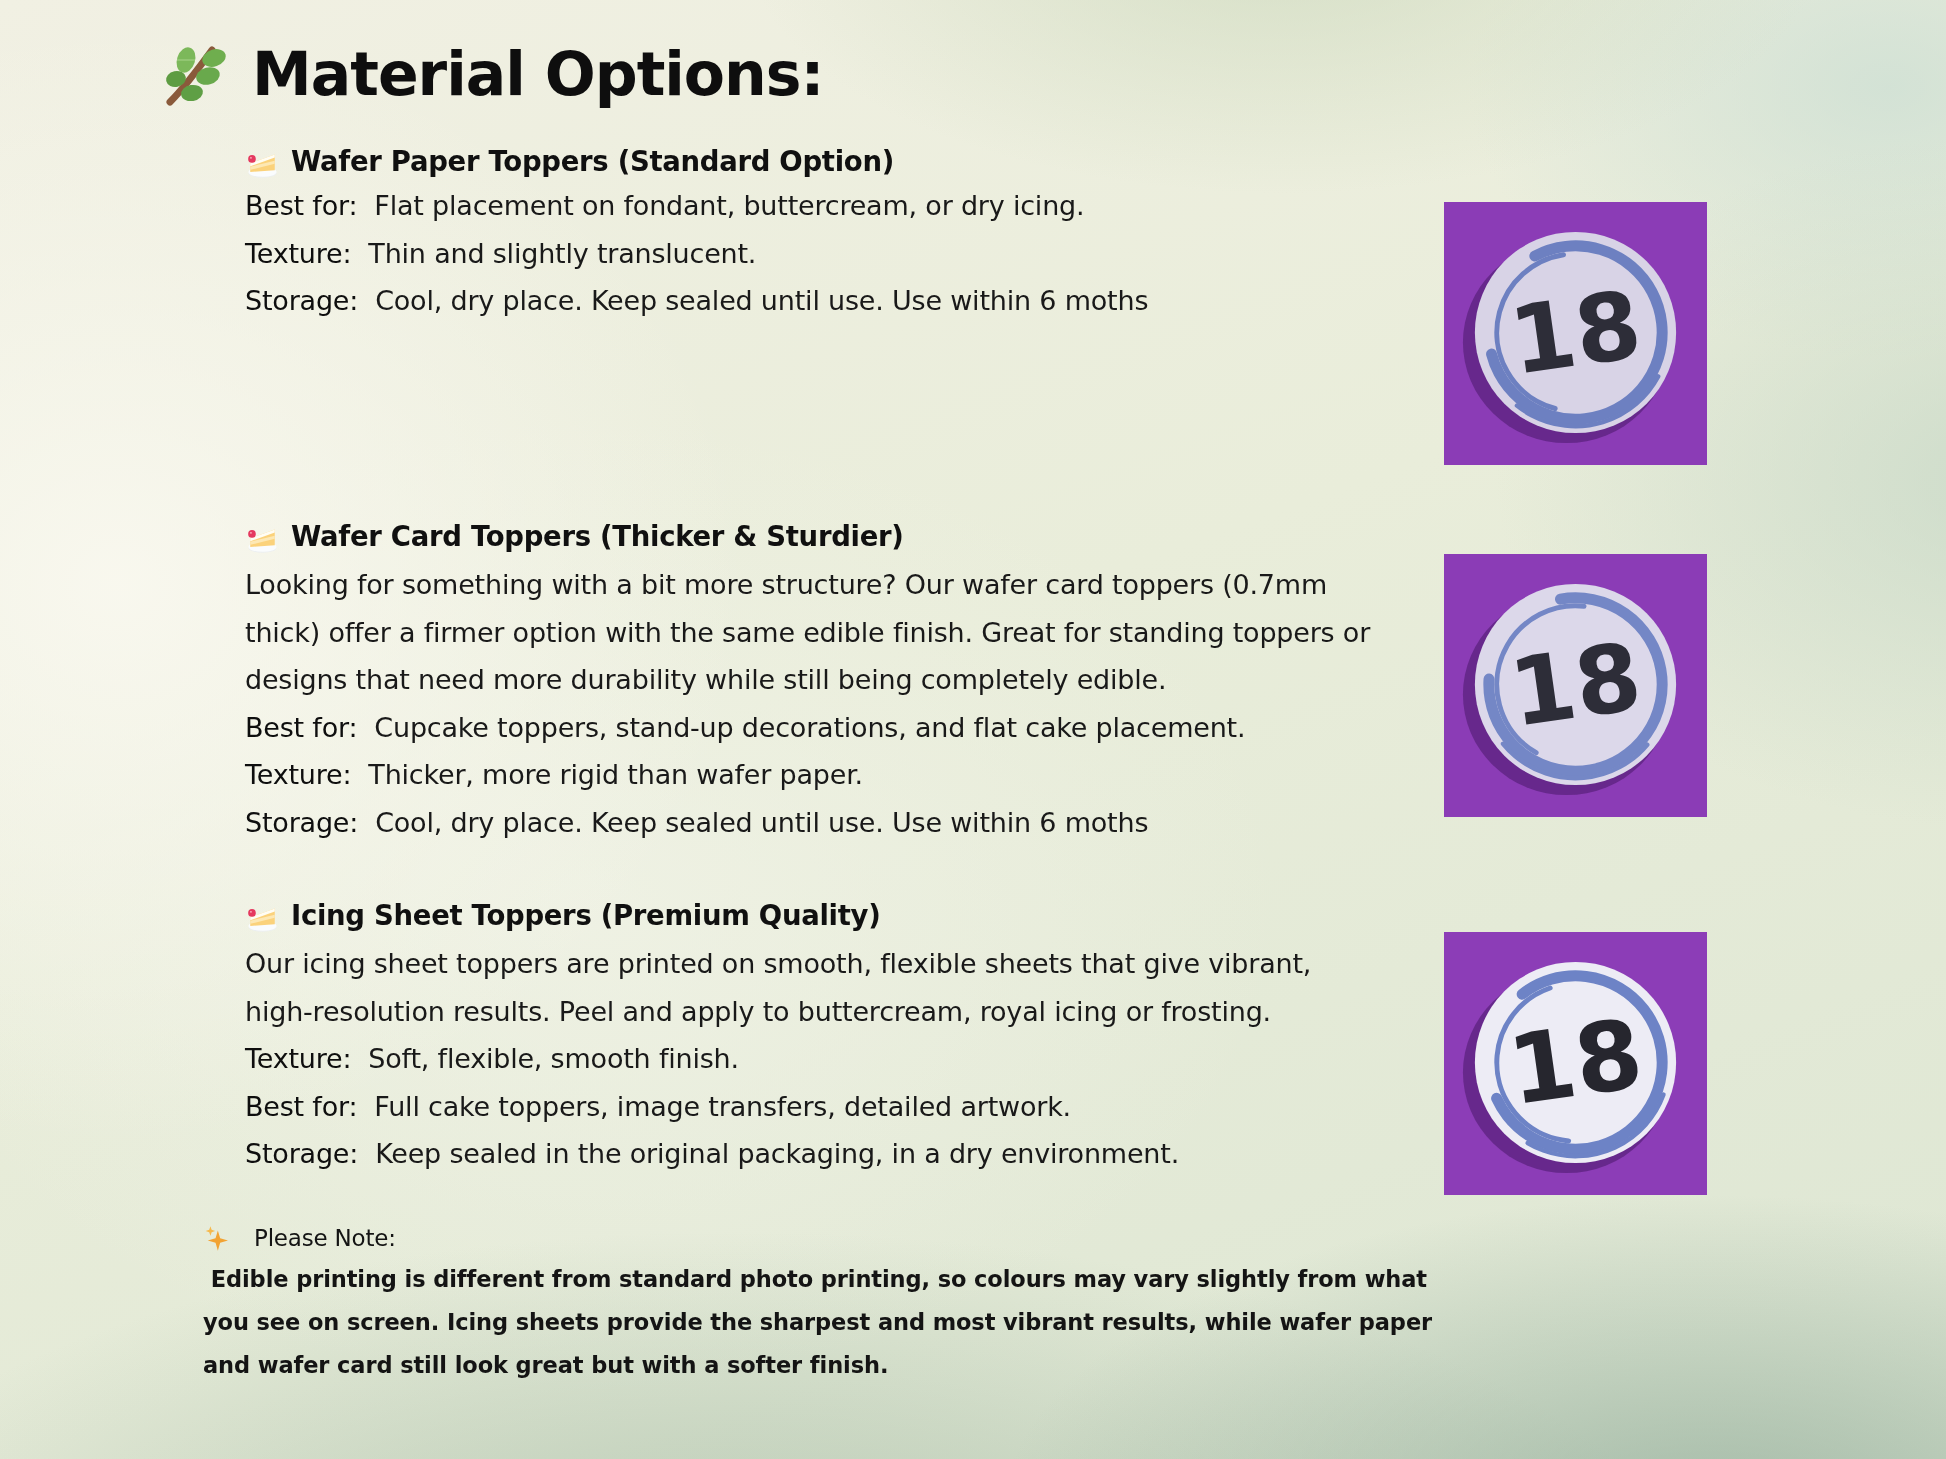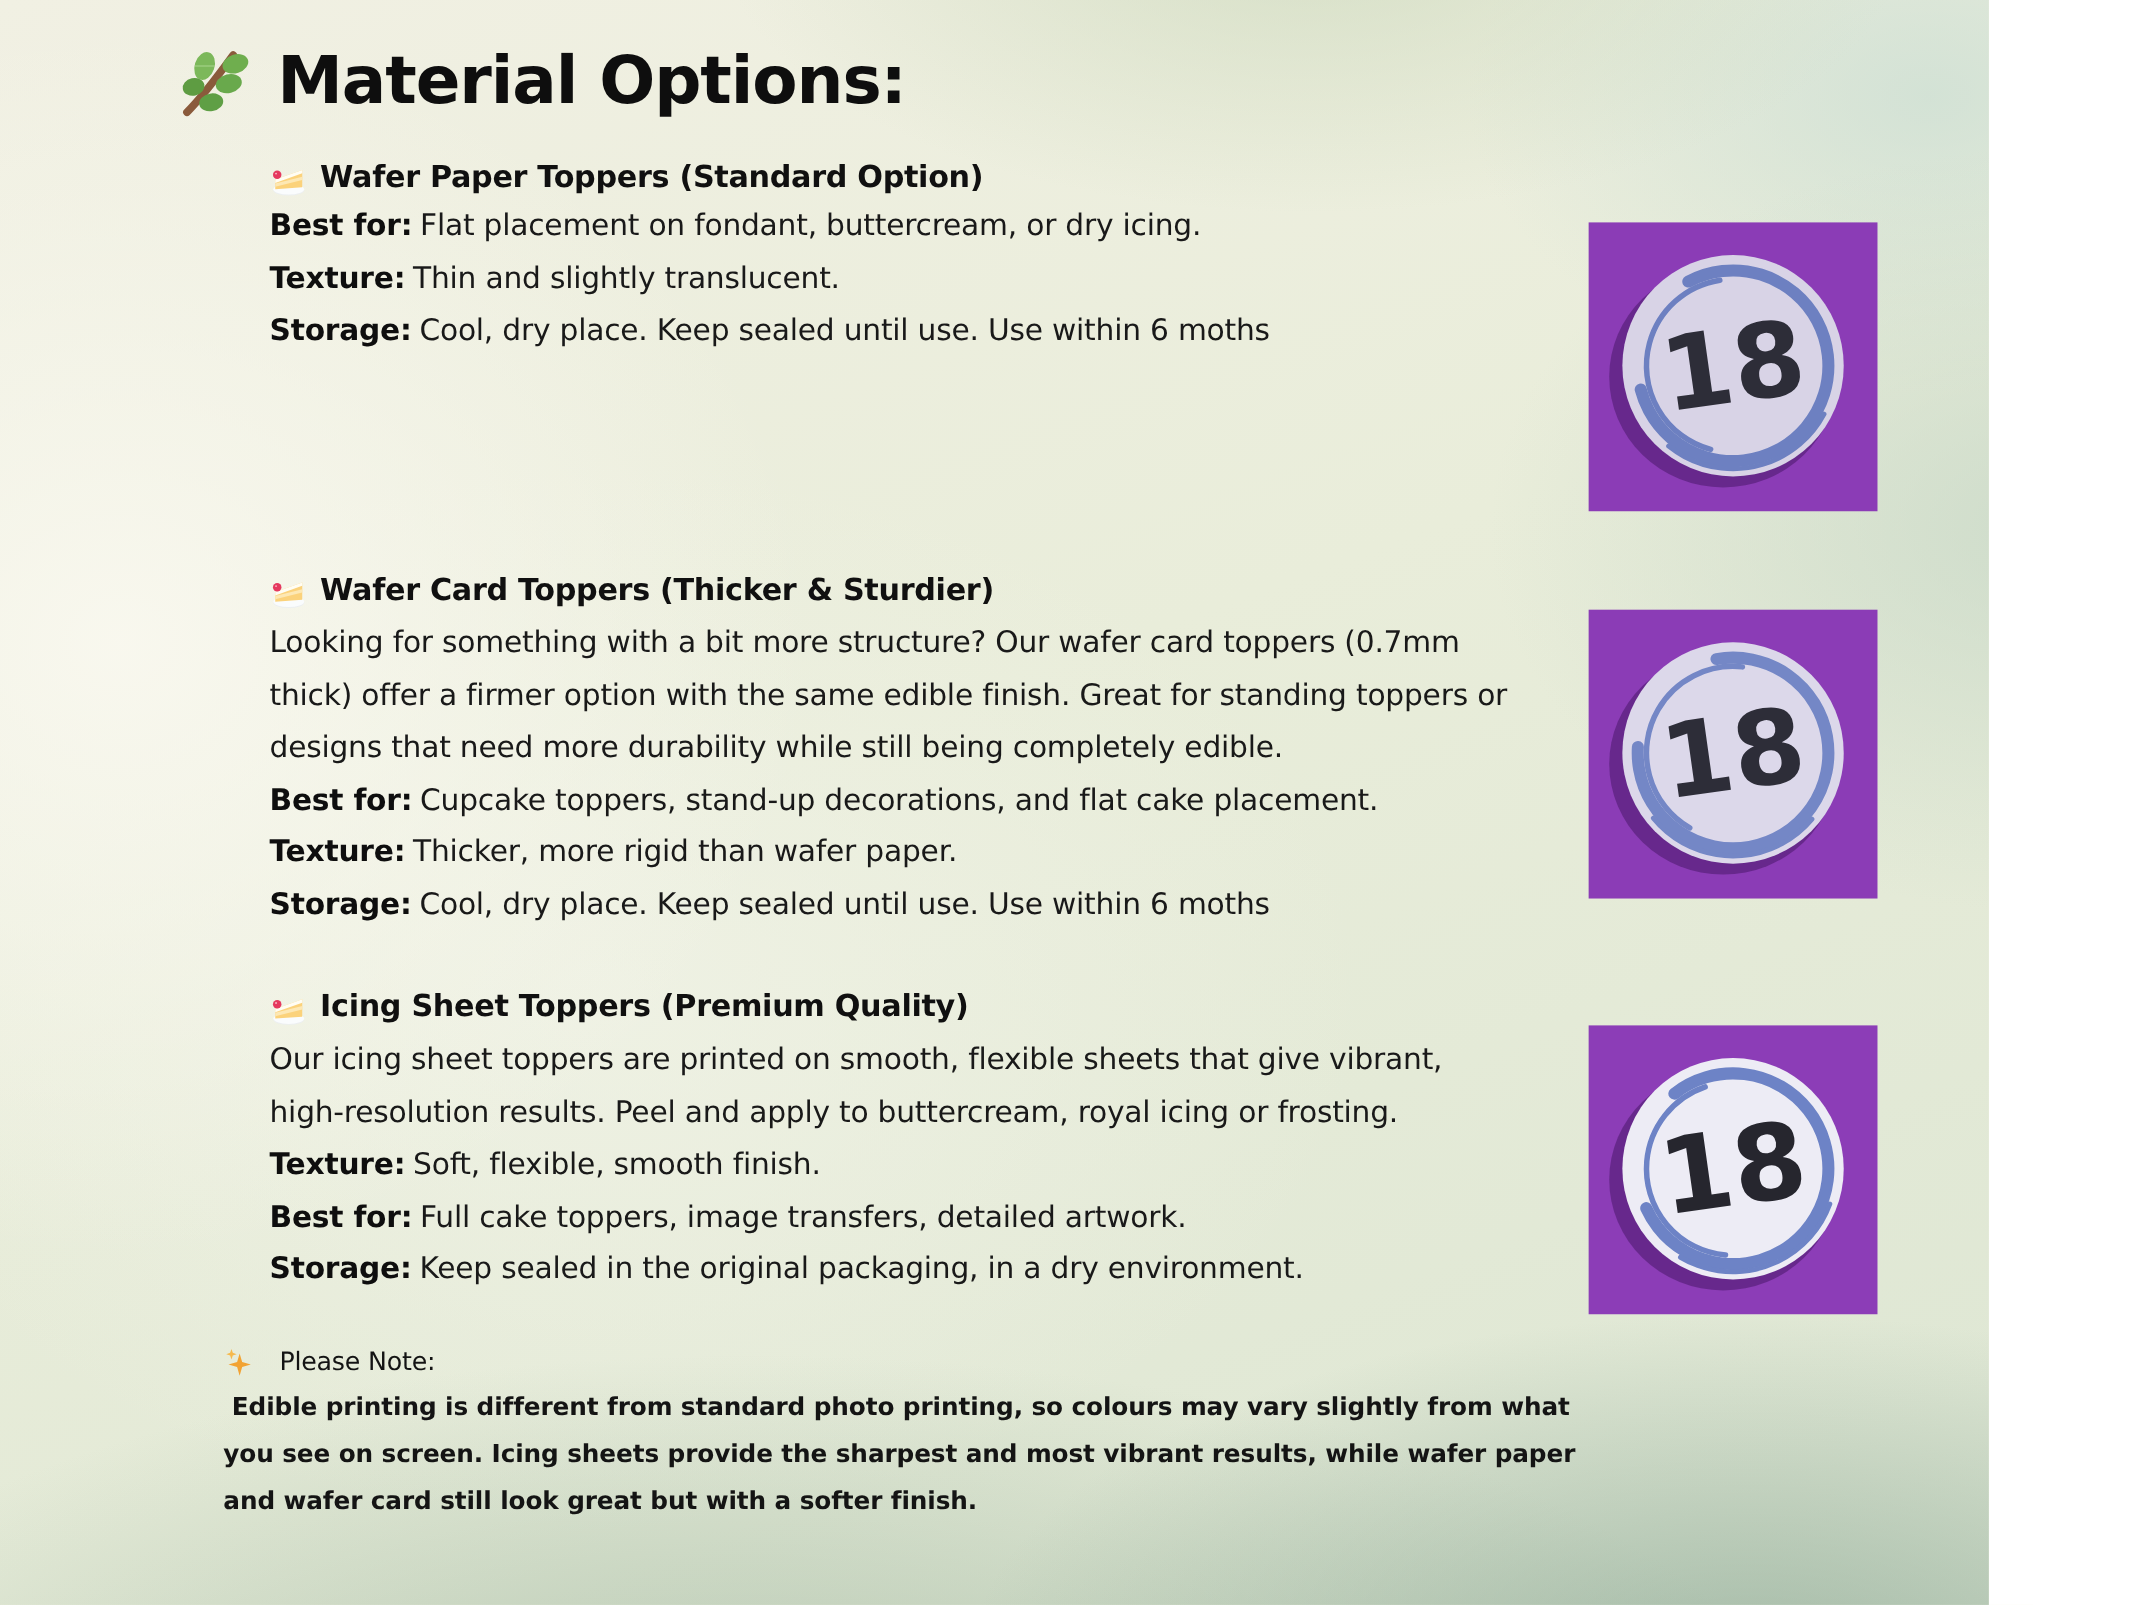--- a/index.html
+++ b/index.html
@@ -1,18 +1,18 @@
 <!DOCTYPE html>
 <html><head>
 <meta charset="utf-8">
 <style>
   html,body{margin:0;padding:0;}
   .canvas{
     position:relative;
-    width:1808px;height:1459px;
+    width:1946px;height:1459px;
     overflow:hidden;
     font-family:"DejaVu Sans",sans-serif;
     color:#191919;
     background-color:#edeedd;
     background-image:
       radial-gradient(1150px 520px at 88% 104%, rgba(124,156,137,.60), rgba(124,156,137,0) 62%),
       radial-gradient(1500px 620px at 38% 112%, rgba(139,167,143,.55), rgba(139,167,143,0) 65%),
       radial-gradient(820px 560px at 103% 33%, rgba(196,214,197,.70), rgba(196,214,197,0) 62%),
       radial-gradient(900px 420px at 66% -4%, rgba(198,213,182,.60), rgba(198,213,182,0) 60%),
       radial-gradient(700px 450px at 97% 6%, rgba(203,222,211,.75), rgba(203,222,211,0) 60%),
@@ -27,21 +27,21 @@
   
   .section{position:absolute;left:245px;width:1140px;}
   #section-1{top:140px;}
   #section-2{top:515px;}
   #section-3{top:894px;}
   .sec-head{display:flex;align-items:center;gap:11px;height:42px;}
   .sec-head .emoji{width:35px;height:35px;flex:0 0 auto;}
   .sec-head h2{margin:0;font-size:27.5px;font-weight:bold;letter-spacing:-.3px;color:#101010;}
   .desc{margin:4px 0 0 0;font-size:27px;line-height:47.5px;letter-spacing:-.2px;}
   .spec{margin:0;font-size:27px;line-height:47.5px;letter-spacing:-.2px;}
-  .spec .lbl{font-weight:bold;margin-right:7px;color:#0e0e0e;}
+  .spec .lbl{font-weight:normal;margin-right:17px;color:#0e0e0e;}
   
   .note{position:absolute;left:203px;top:1222px;width:1255px;}
   .note-head{display:flex;align-items:center;gap:24px;height:32px;}
   .note-head .emoji{width:27px;height:27px;flex:0 0 auto;}
   .note-head span{font-size:23px;letter-spacing:-.2px;color:#141414;}
   .note-body{margin:4px 0 0 0;font-size:22.5px;line-height:43px;letter-spacing:-.1px;white-space:pre-wrap;color:#141414;font-weight:bold;}
   
   .topper{position:absolute;left:1444px;width:263px;height:263px;margin:0;}
   #photo-1{top:202px;}
   #photo-2{top:554px;}

